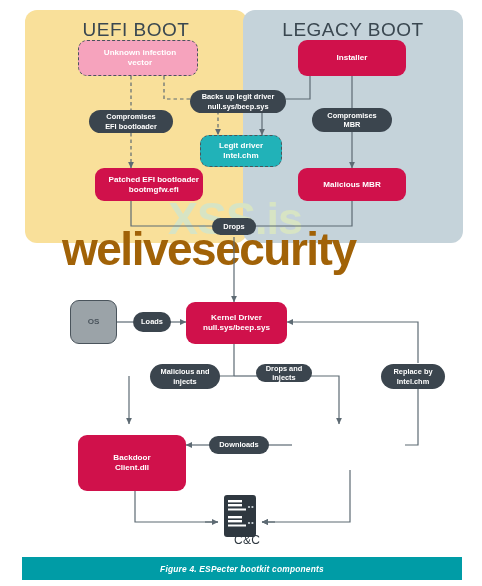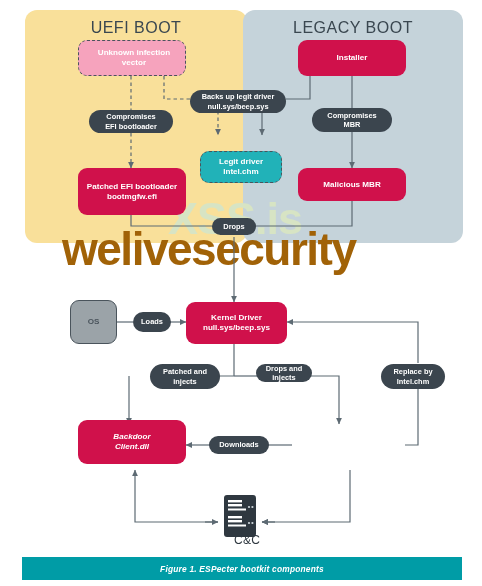--- a/index.html
+++ b/index.html
@@ -30,21 +30,21 @@
     position: absolute;
     border-radius: 12px;
   }
   #panel-uefi  { left: 25px;  top: 10px; width: 222px; height: 233px; background: #F9E09A; }
   #panel-legacy{ left: 243px; top: 10px; width: 220px; height: 233px; background: #C5D3DA; }
   .panel-title {
     position: absolute;
     left: 0; right: 0;
     top: 9px;
     text-align: center;
-    font-size: 16px;
+    font-size: 19px;
     letter-spacing: 0.5px;
     color: #3A4750;
     font-weight: 400;
   }
   
   .node {
     position: absolute;
     box-sizing: border-box;
     border-radius: 9px;
     display: flex;
@@ -53,21 +53,21 @@
     text-align: center;
     line-height: 1.22;
     font-size: 8.1px;
     font-weight: bold;
     color: #ffffff;
     padding: 2px 4px;
     white-space: pre-line;
   }
   .node.red   { background: #D0114B; }
   .node.pink  { background: #F6A3BD; border: 1.6px dashed #4A545C; color: #FFFFFF; }
-  .node.teal  { background: #21B2B8; border: 1.6px dashed #4A545C; margin-top: 16px; }
+  .node.teal  { background: #21B2B8; border: 1.6px dashed #4A545C; }
   .node.grey  { background: #9BA3A8; border: 1.6px solid #4A545C; color: #4A545C; border-radius: 9px;}
   
   .pill {
     position: absolute;
     box-sizing: border-box;
     background: #3B454E;
     color: #ffffff;
     border-radius: 999px;
     display: flex;
     align-items: center;
@@ -200,53 +200,53 @@
 
       <path d="M218,522 L135,522 L135,470" marker-end="url(#ah)"></path>
 
       <path d="M350,470 L350,522 L262,522" marker-end="url(#ah)"></path>
 
       <path d="M205,522 L218,522" marker-end="url(#ah)"></path>
       <path d="M275,522 L262,522" marker-end="url(#ah)"></path>
     </g>
   </svg>
 
-  <div class="node pink" style="left:78px; top:40px; width:108px; height:36px;padding-left:8px;">
+  <div class="node pink" style="left:78px; top:40px; width:120px; height:36px;padding-left:8px;">
     <span>Unknown infection
 vector</span>
   </div>
 
   <div class="node red" style="left:298px; top:40px; width:108px; height:36px;">
     <span>Installer</span>
   </div>
 
   <div class="node teal" style="left:200px; top:135px; width:82px; height:32px;">
     <span>Legit driver
 Intel.chm</span>
   </div>
 
-  <div class="node red" style="left:78px; top:168px; width:108px; height:47px;">
+  <div class="node red" style="left:95px; top:168px; width:108px; height:33px;justify-content:flex-end;">
     <span>Patched EFI bootloader
 bootmgfw.efi</span>
   </div>
 
   <div class="node red" style="left:298px; top:168px; width:108px; height:33px;">
     <span>Malicious MBR</span>
   </div>
 
   <div class="node grey" style="left:70px; top:300px; width:47px; height:44px;">
     <span>OS</span>
   </div>
 
   <div class="node red" style="left:186px; top:302px; width:101px; height:42px;">
     <span>Kernel Driver
 null.sys/beep.sys</span>
   </div>
 
-  <div class="node red" style="left:78px; top:420px; width:108px; height:44px;font-style:italic;">
+  <div class="node red" style="left:78px; top:435px; width:108px; height:56px;">
     <span>Backdoor
 Client.dll</span>
   </div>
 
 
   <svg id="cc-server" viewBox="0 0 40 58">
     <rect x="4" y="0" width="32" height="42" rx="3" fill="#2F3840"></rect>
     <rect x="8" y="5" width="14" height="2.4" fill="#ffffff"></rect>
     <rect x="8" y="9" width="14" height="2.4" fill="#ffffff"></rect>
     <rect x="8" y="13.5" width="18" height="2" fill="#ffffff"></rect>
@@ -277,35 +277,35 @@
 
   <div class="pill" style="left:212px; top:218px; width:44px; height:17px;">
     <span>Drops</span>
   </div>
 
   <div class="pill" style="left:133px; top:312px; width:38px; height:20px;">
     <span>Loads</span>
   </div>
 
   <div class="pill" style="left:150px; top:364px; width:70px; height:25px;">
-    <span>Patched and
+    <span>Malicious and
 injects</span>
   </div>
 
   <div class="pill" style="left:256px; top:364px; width:56px; height:18px;">
     <span>Drops and
 injects</span>
   </div>
 
   <div class="pill" style="left:381px; top:364px; width:64px; height:25px;">
     <span>Replace by
 Intel.chm</span>
   </div>
 
   <div class="pill" style="left:209px; top:436px; width:60px; height:18px;">
     <span>Downloads</span>
   </div>
 
   <div id="caption-bar">
-    <span id="caption-text">Figure 1. ESPecter bootkit components</span>
+    <span id="caption-text">Figure 4. ESPecter bootkit components</span>
   </div>
 
 </div>
 
 </body></html>

